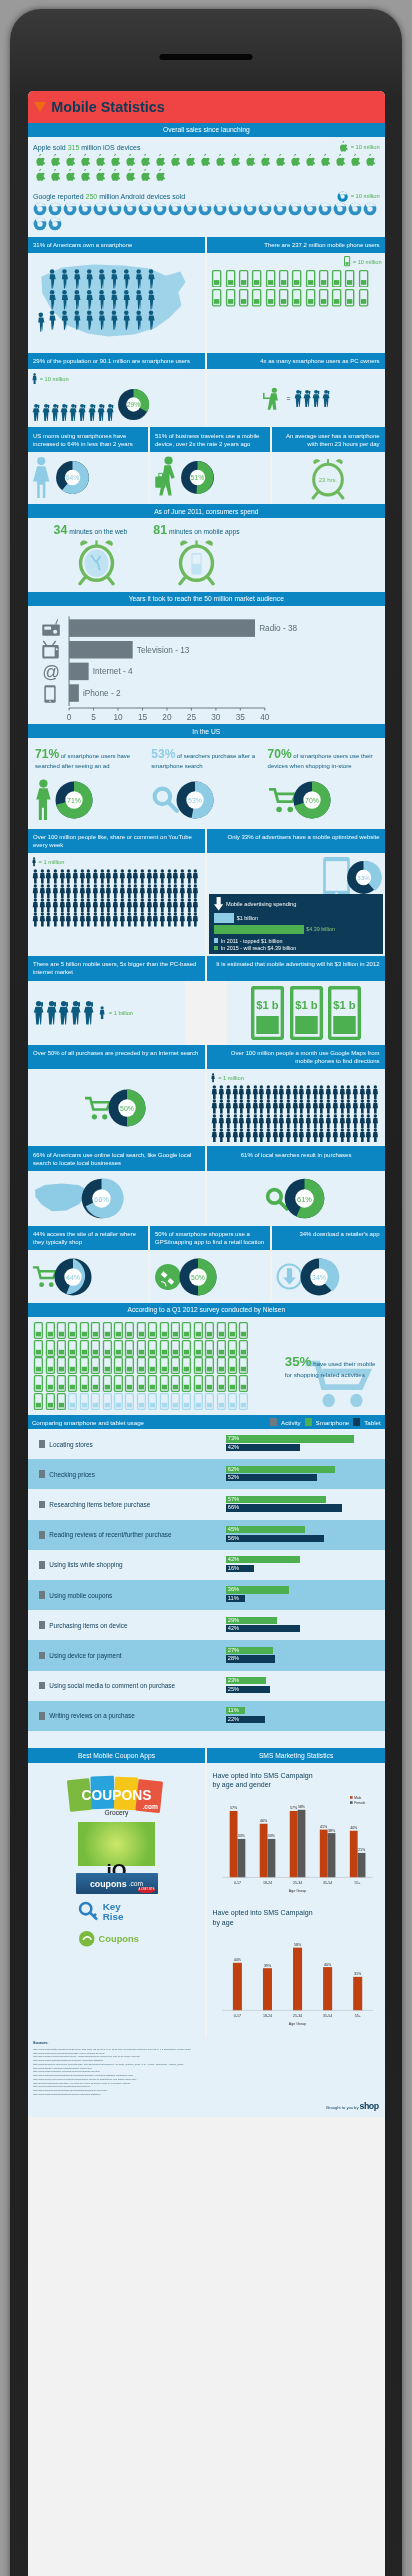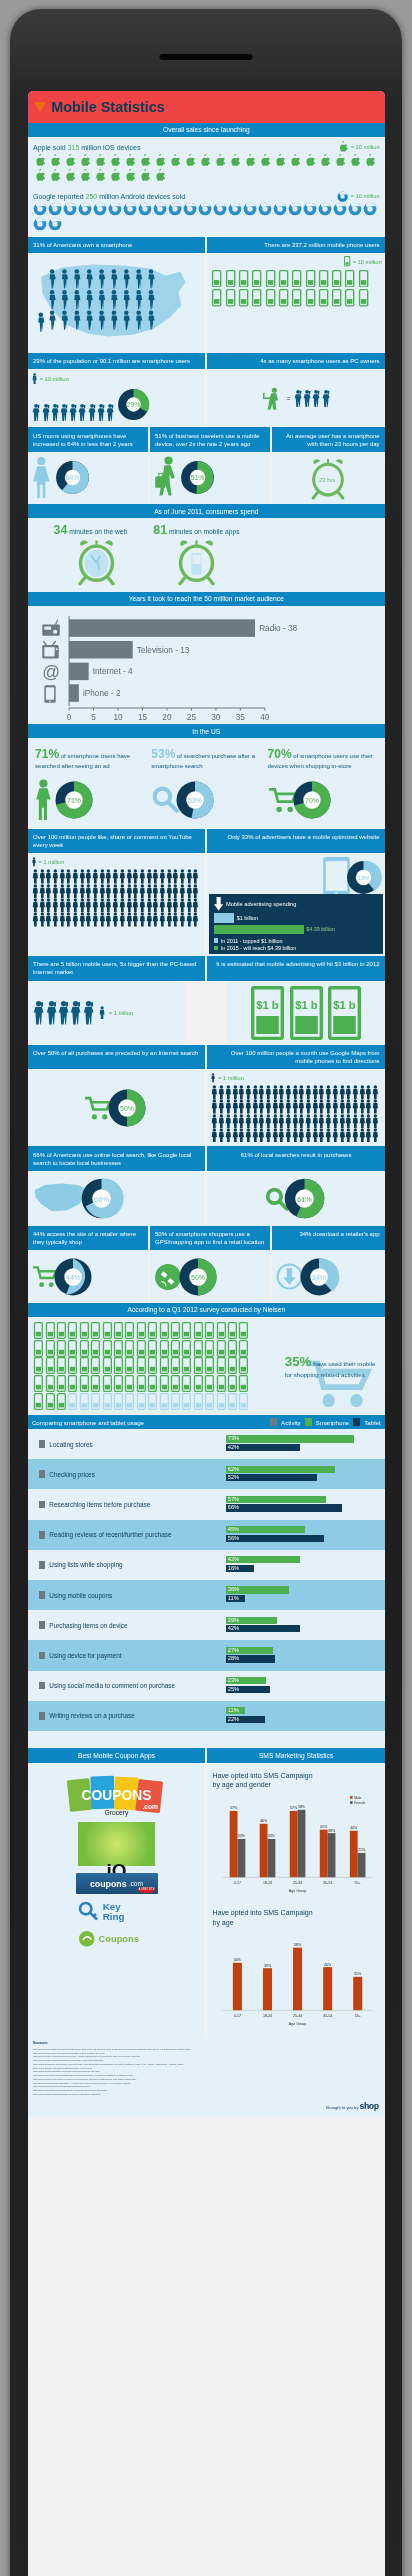--- a/index.html
+++ b/index.html
@@ -3199,21 +3199,21 @@
           <span style="position:absolute;right:2.1px;bottom:1px;background:#d0202a;color:#fff;font-size:2.6px;border-radius:50%;padding:1.5px 1px;">A CNET SITE</span>
         </div>
         <div style="width:77px;margin:7.2px auto;display:flex;align-items:center;gap:3.1px;">
           <svg width="21.6" height="21.6" viewBox="0 0 42 42">
                 <circle cx="15" cy="15" r="11" fill="none" stroke="#2c7fc0" stroke-width="5"></circle>
                 <path d="M23 22l14 14" stroke="#2c7fc0" stroke-width="5"></path>
                 <path d="M30 30l5-5" stroke="#2c7fc0" stroke-width="5"></path>
               </svg>
           <div style="line-height:1;">
             <div style="font-size:9.8px;font-weight:bold;color:#2c7fc0;">Key</div>
-            <div style="font-size:9.8px;font-weight:bold;color:#2c7fc0;">Ring</div>
+            <div style="font-size:9.8px;font-weight:bold;color:#2c7fc0;">Rise</div>
           </div>
         </div>
         <div style="width:77px;margin:7.2px auto;display:flex;align-items:center;gap:3.1px;">
           <svg width="17.5" height="17.5" viewBox="0 0 34 34">
                 <circle cx="17" cy="17" r="15" fill="#7bb93f"></circle>
                 <path d="M10 19c4-8 12-8 16 0" stroke="#fff" stroke-width="3" fill="none"></path>
               </svg>
           <span style="font-size:9.3px;color:#7bb93f;font-weight:bold;">Coupons</span>
         </div>
       </div>

